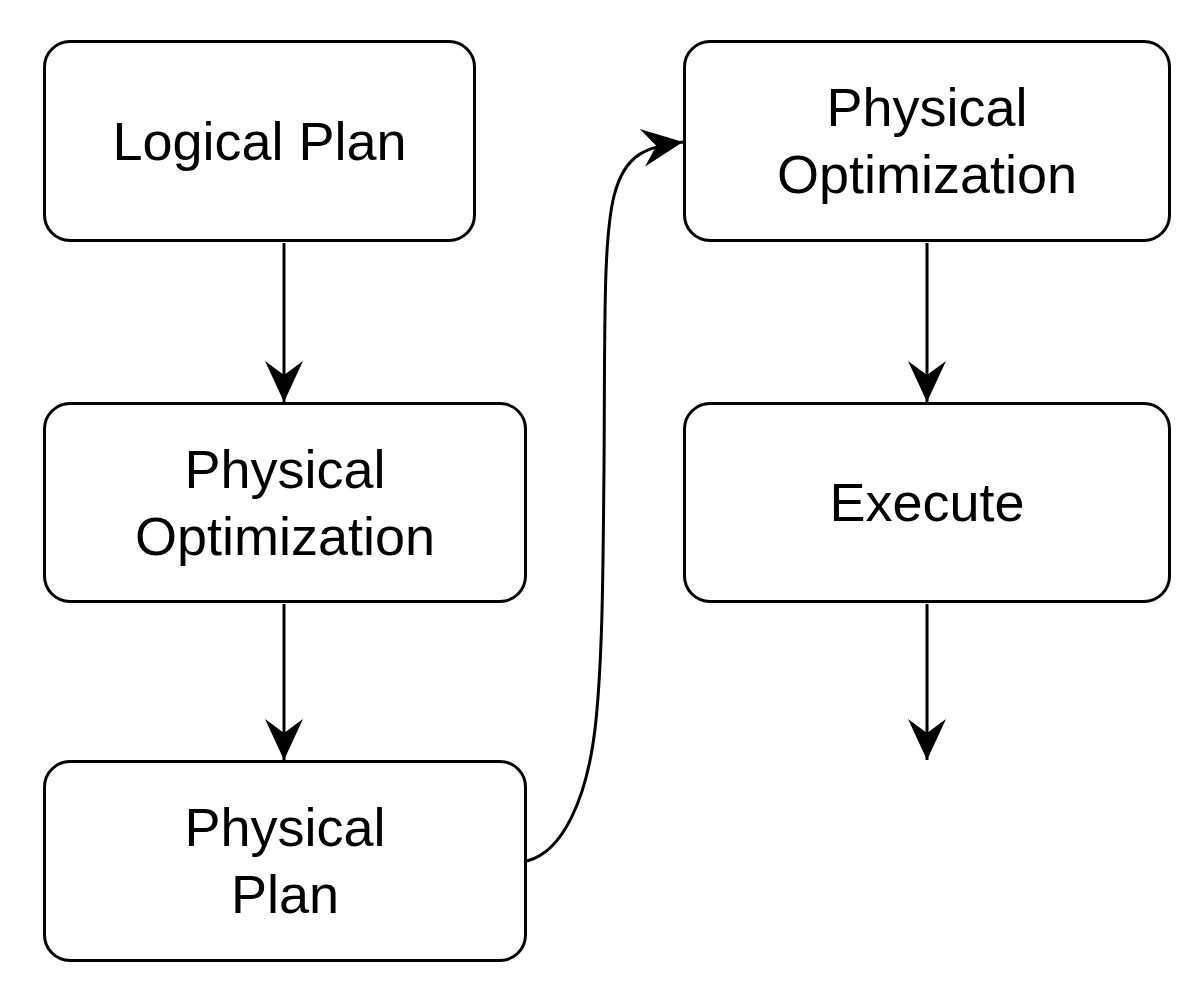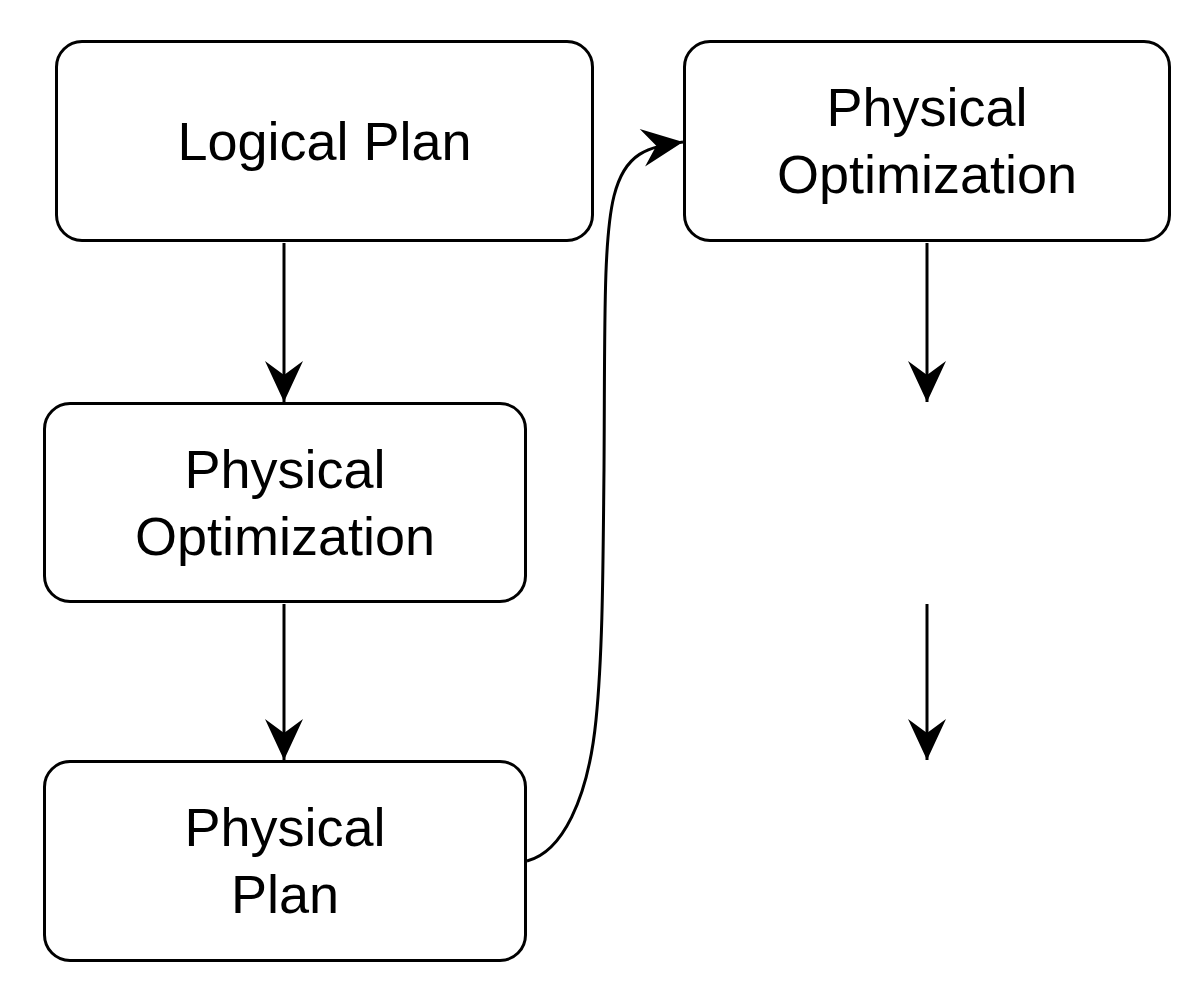--- a/index.html
+++ b/index.html
@@ -35,21 +35,21 @@
     text-align: center;
   }
   .node-label {
     font-size: 54px;
     line-height: 67px;
     color: #000000;
     white-space: pre-line;
     letter-spacing: 0px;
   }
   
-  .n-logical-plan          { left: 43px;  top: 40px;  width: 539px; height: 202px; margin-left: 12px; }
+  .n-logical-plan          { left: 43px;  top: 40px;  width: 433px; height: 202px; }
   .n-logical-optimization  { left: 43px;  top: 402px; width: 484px; height: 201px; }
   .n-physical-plan         { left: 43px;  top: 760px; width: 484px; height: 202px; }
   .n-physical-optimization { left: 683px; top: 40px;  width: 488px; height: 202px; }
   .n-execute               { left: 683px; top: 402px; width: 488px; height: 201px; }
   .n-result                { left: 683px; top: 760px; width: 488px; height: 202px; }
 </style>
 </head>
 <body>
 
 <div class="canvas">
@@ -84,15 +84,18 @@
   <div class="node n-physical-plan">
     <span class="node-label">Physical
 Plan</span>
   </div>
 
   <div class="node n-physical-optimization">
     <span class="node-label">Physical
 Optimization</span>
   </div>
 
+  <div class="node n-execute">
+    <span class="node-label">Execute</span>
+  </div>
 
 
 </div>
 
 </body></html>

